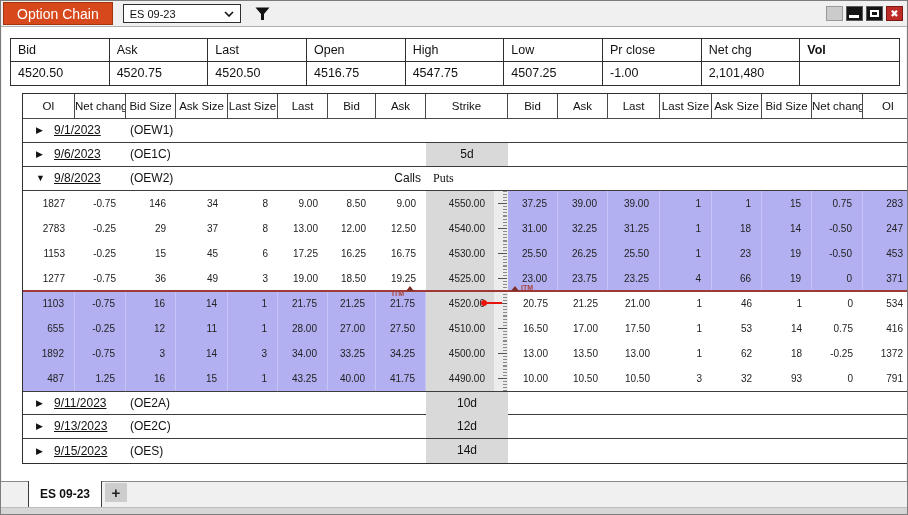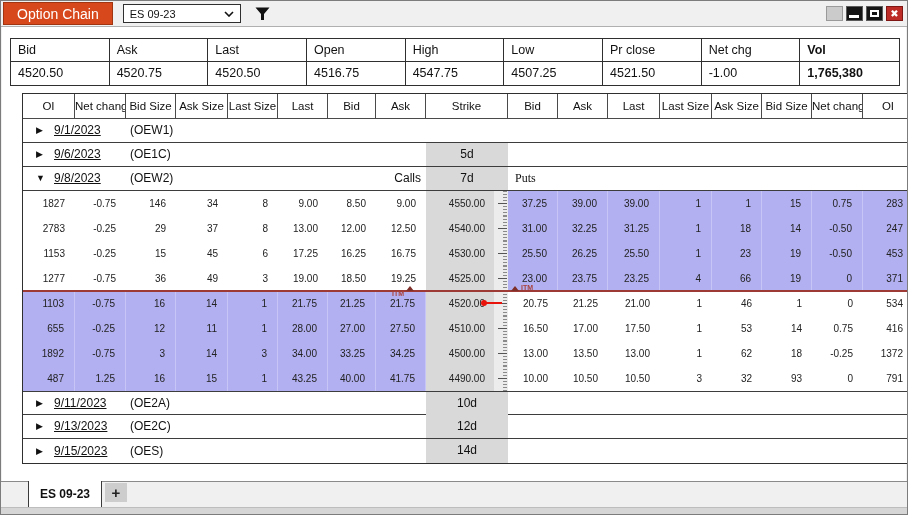--- a/index.html
+++ b/index.html
@@ -147,23 +147,22 @@
         <div class="sum-cell sum-head">Low</div>
         <div class="sum-cell sum-head">Pr close</div>
         <div class="sum-cell sum-head">Net chg</div>
         <div class="sum-cell sum-head">Vol</div>
         <div class="sum-cell sum-val">4520.50</div>
         <div class="sum-cell sum-val">4520.75</div>
         <div class="sum-cell sum-val">4520.50</div>
         <div class="sum-cell sum-val">4516.75</div>
         <div class="sum-cell sum-val">4547.75</div>
         <div class="sum-cell sum-val">4507.25</div>
-        <div class="sum-cell sum-val">4521.50</div>
         <div class="sum-cell sum-val">-1.00</div>
-        <div class="sum-cell sum-val">1,765,380</div>
+        <div class="sum-cell sum-val">2,101,480</div>
       </div>
     <div class="chain">
       <div class="ch-row" id="chain-header">
           <div class="ch-head">OI</div>
           <div class="ch-head">Net chang</div>
           <div class="ch-head">Bid Size</div>
           <div class="ch-head">Ask Size</div>
           <div class="ch-head">Last Size</div>
           <div class="ch-head">Last</div>
           <div class="ch-head">Bid</div>
@@ -196,21 +195,20 @@
             <div class="g-days">5d</div>
             <div class="g-right"></div>
           </div>
           <div class="group-row">
             <div class="g-left">
               <span class="g-arrow">▼</span>
               <span class="g-date">9/8/2023</span>
               <span class="g-code">(OEW2)</span>
               <span class="g-calls">Calls</span>
             </div>
-            <div class="g-days">7d</div>
             <div class="g-right"><span class="g-puts">Puts</span></div>
           </div>
           <div class="ch-row data-row">
             <div class="cell">1827</div>
             <div class="cell">-0.75</div>
             <div class="cell">146</div>
             <div class="cell">34</div>
             <div class="cell">8</div>
             <div class="cell">9.00</div>
             <div class="cell">8.50</div>

